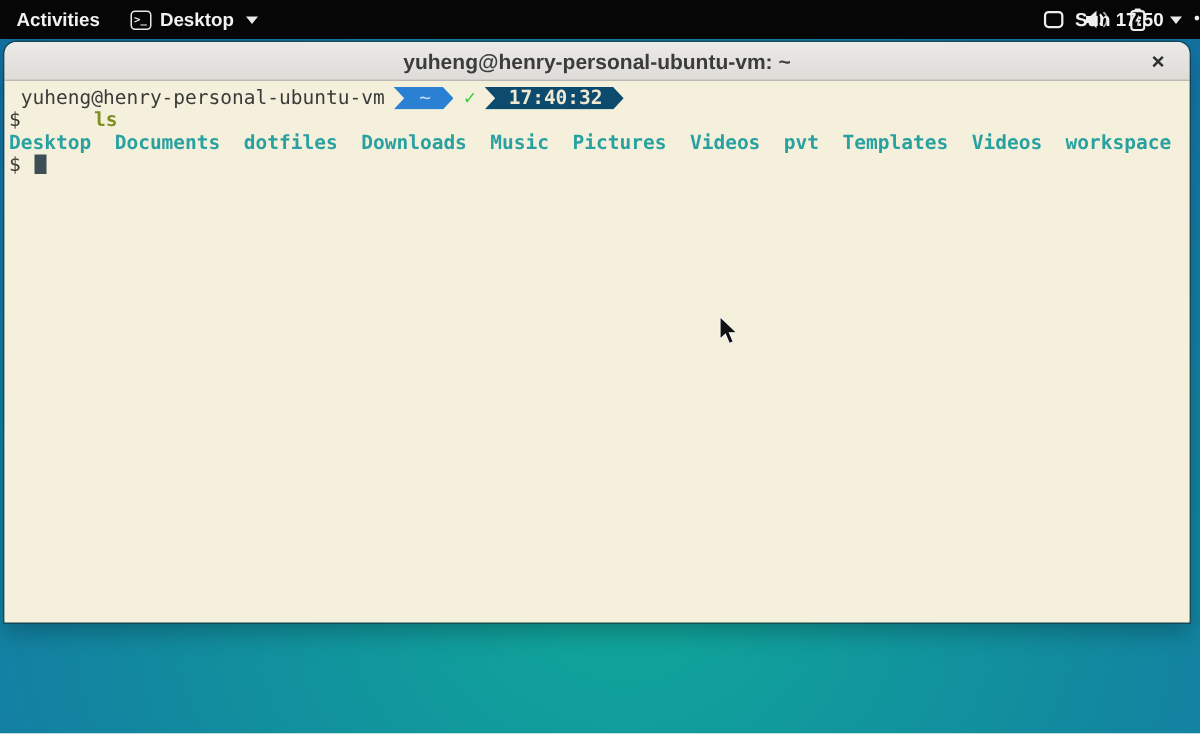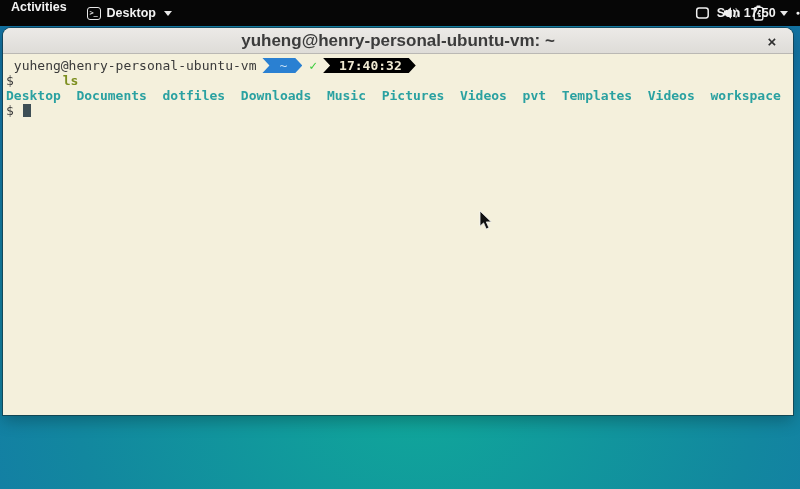--- a/index.html
+++ b/index.html
@@ -11,21 +11,21 @@
     position: absolute; inset: 0;
     background: radial-gradient(ellipse 95% 130% at 52% 80%, #10a89a 0%, #12879f 45%, #1478a8 70%, #0d5f8d 100%);
   }
 
   
   .topbar {
     position: absolute; top: 0; left: 0; right: 0; height: 26px;
     background: #060606; color: #f2f2f2; display: flex; align-items: center;
     font-size: 12.5px; font-weight: 700; z-index: 30;
   }
-  .activities { padding: 0 12px 0 11px; height: 100%; display: flex; cursor: default; }
+  .activities { padding: 0 12px 0 11px; height: 100%; display: flex; align-items: center; cursor: default; }
   .appmenu { display: flex; align-items: center; gap: 6px; padding: 0 8px; height: 100%; }
   .term-mini-icon {
     width: 14px; height: 13px; border: 1px solid #e8e8e8; border-radius: 3px;
     font-family: "DejaVu Sans Mono", monospace; font-size: 7px; line-height: 11px;
     text-align: center; color: #e8e8e8; font-weight: 700; display: inline-block;
   }
   .caret-down {
     width: 0; height: 0; border-left: 4px solid transparent; border-right: 4px solid transparent;
     border-top: 5px solid #e8e8e8; display: inline-block; margin-left: 2px;
   }
@@ -41,41 +41,41 @@
     position: absolute; left: 3px; top: 28px; width: 790px; height: 387px;
     border-radius: 8px 8px 0 0;
     box-shadow: 0 0 0 1px rgba(20,40,45,0.55), 0 6px 16px rgba(0,0,0,0.25);
     z-index: 10; overflow: hidden; background: #f4f0dc;
   }
   .titlebar {
     height: 26px; background: linear-gradient(#eceae7, #dedcd8);
     border-bottom: 1px solid #bab8b4;
     display: flex; align-items: center; justify-content: center; position: relative;
   }
-  .titlebar .title { font-size: 17px; font-weight: 700; color: #3c3c3c; }
+  .titlebar .title { font-size: 14px; font-weight: 700; color: #3c3c3c; }
   .close-btn {
     position: absolute; right: 9px; top: 0; width: 24px; height: 26px;
     display: flex; align-items: center; justify-content: center;
     color: #2f2f2f; font-size: 15px; font-weight: 700; cursor: default;
   }
 
   
   .term {
     height: 360px; background: #f4f0dc; padding: 4px 0 0 3px;
     font-family: "DejaVu Sans Mono", monospace; font-size: 13px; line-height: 15px;
     color: #3a3a3a;
   }
   .trow { height: 15px; white-space: pre; }
   .puser { white-space: pre; color: #3a3a3a; margin-top: 24px; }
   .seg {
     display: inline-block; height: 15px; line-height: 15px; vertical-align: top;
     clip-path: polygon(0 0, calc(100% - 7px) 0, 100% 50%, calc(100% - 7px) 100%, 0 100%, 7px 50%);
   }
   .seg-blue { background: #2a80d2; color: #c4def5; padding: 0 15px 0 17px; margin-left: 6px; }
-  .seg-dark { background: #000000; color: #efe9d2; padding: 0 14px 0 16px; font-weight: 700; }
+  .seg-dark { background: #0c4a6e; color: #efe9d2; padding: 0 14px 0 16px; font-weight: 700; }
   .check { color: #3bcc3b; font-weight: 700; margin: 0 6px 0 7px; }
   .dollar { color: #3a3a3a; }
   .cmd { color: #7d8f1f; font-weight: 700; margin-left: 41px; }
   .dirs { color: #2aa1a1; white-space: pre; font-weight: 700; }
   .blockcursor {
     display: inline-block; width: 8px; height: 13px; background: #3d4e55;
     vertical-align: -2px; margin-left: 1px;
   }
 
   

